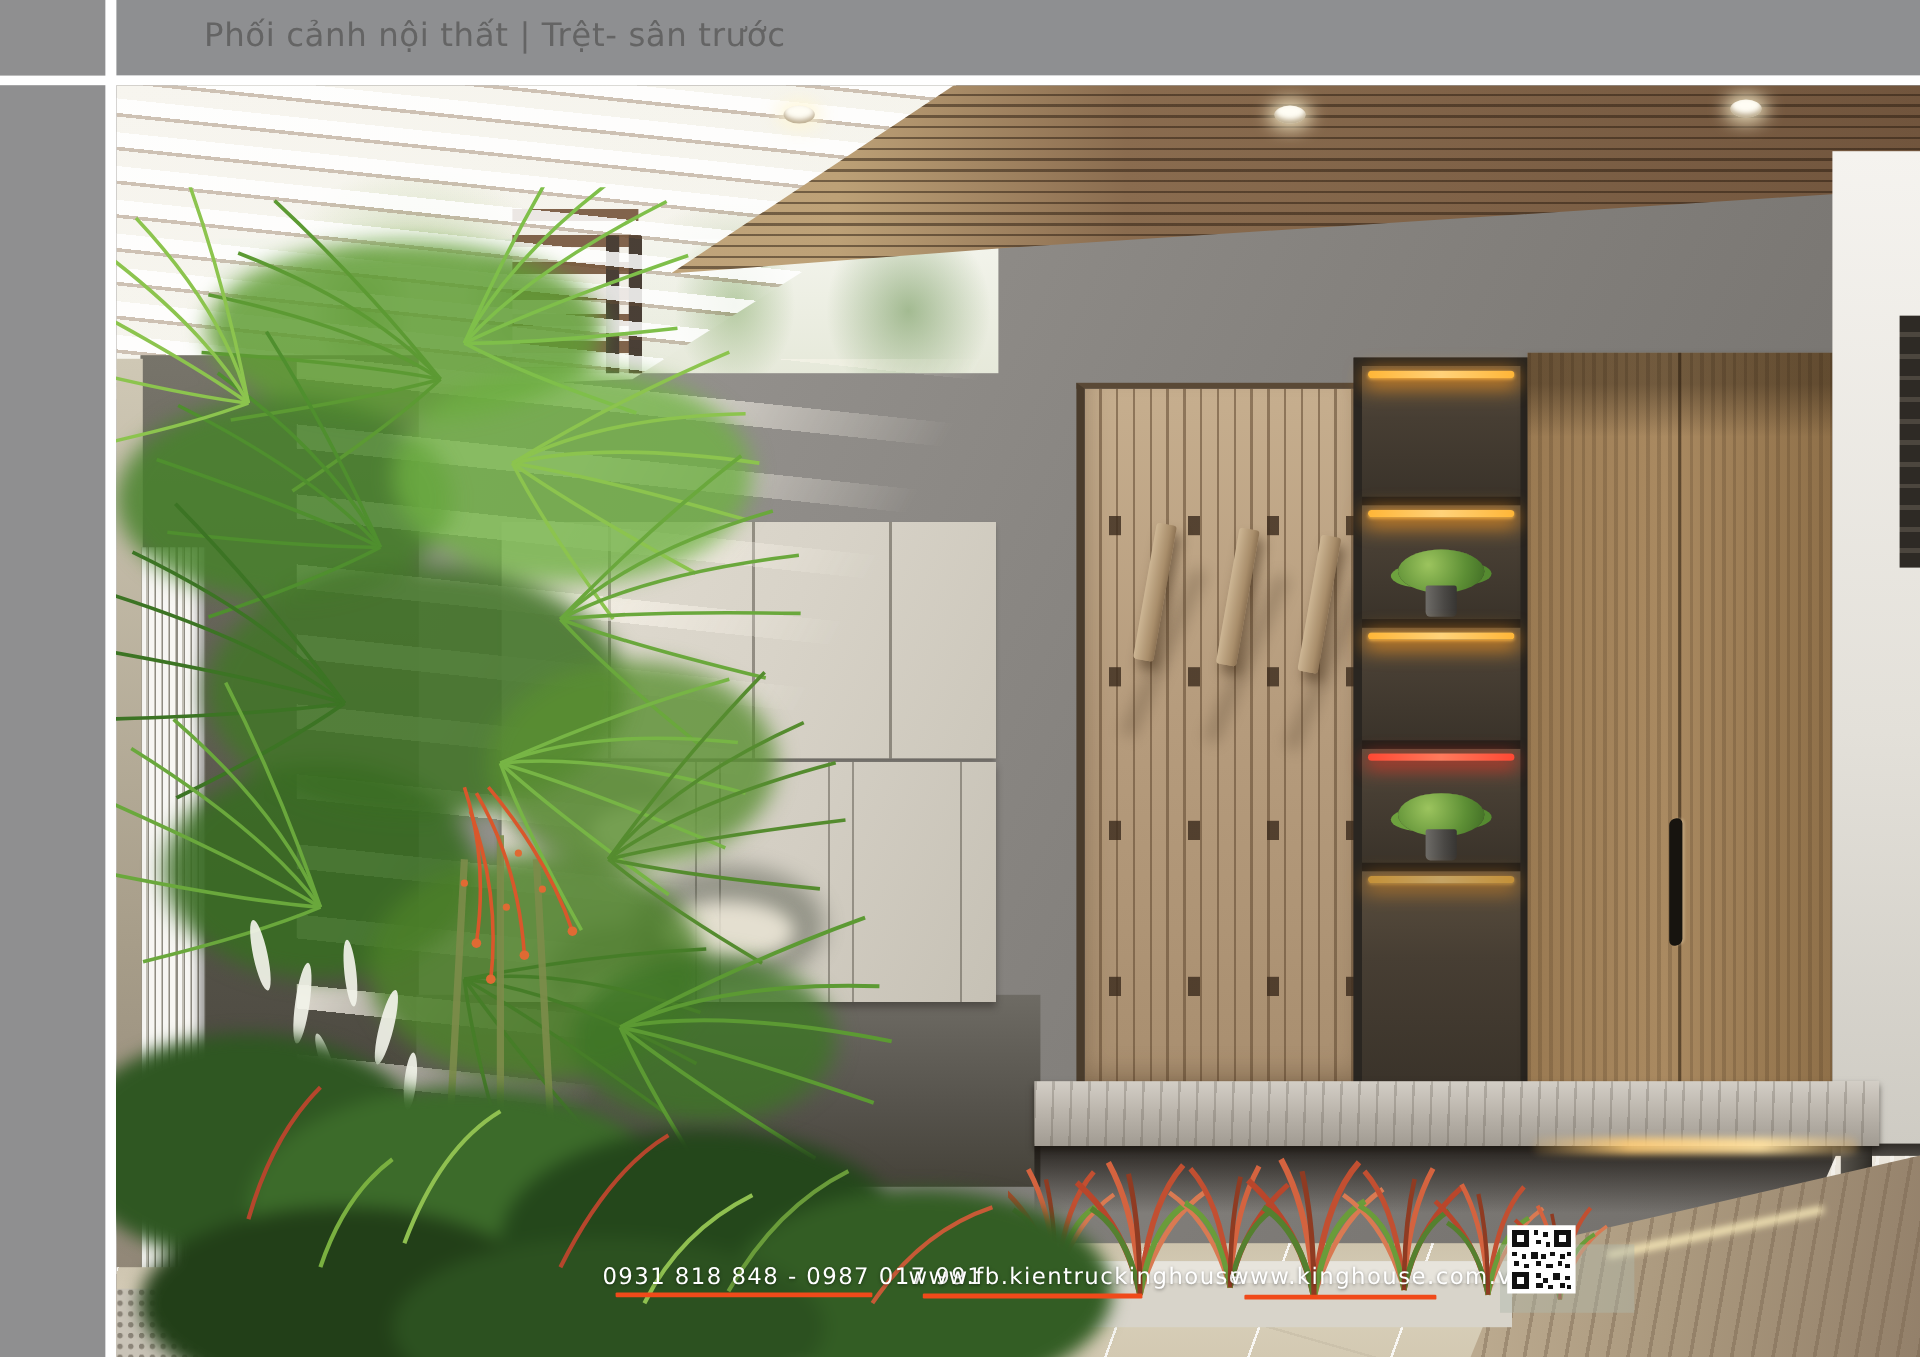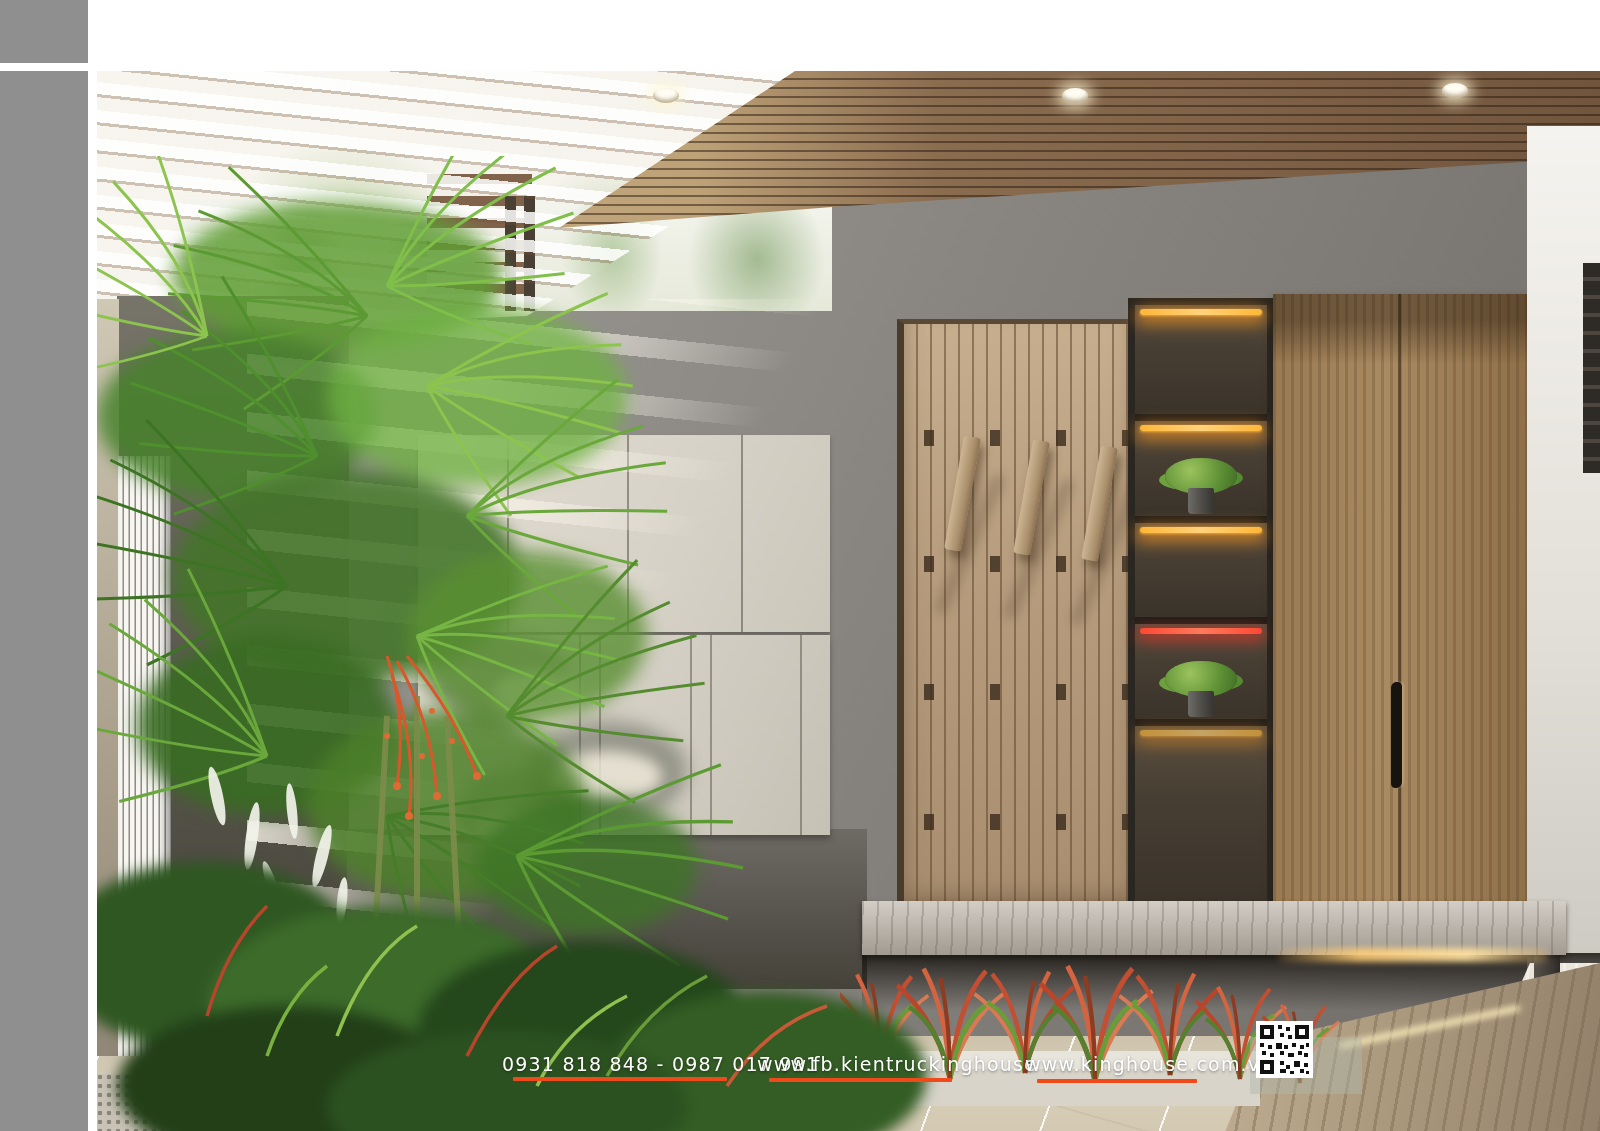--- a/index.html
+++ b/index.html
@@ -172,20 +172,23 @@
   .uline{position:absolute;height:4px;background:#f04a1a;border-radius:1px;}
   .qr-band{position:absolute;left:1153px;top:966px;width:112px;height:57px;background:rgba(175,185,170,.45);}
   .qr{position:absolute;left:1159px;top:950px;width:57px;height:57px;}
 </style>
 </head>
 <body>
 
 <div class="frame">
   <div class="side-panel"></div>
   <div class="v-gutter"></div>
+  <div class="title-bar">
+    <span class="title-text">Phối cảnh nội thất | Trệt- sân trước</span>
+  </div>
   <div class="h-gutter"></div>
 
   <div class="scene">
 
     <div class="full skylight"></div>
     <div class="abs clerestory"></div>
     <div class="abs louver-stack"></div>
     <div class="abs mullion" style="left:408px;"></div>
     <div class="abs mullion" style="left:427px;"></div>
     <div class="full pergola"></div>

